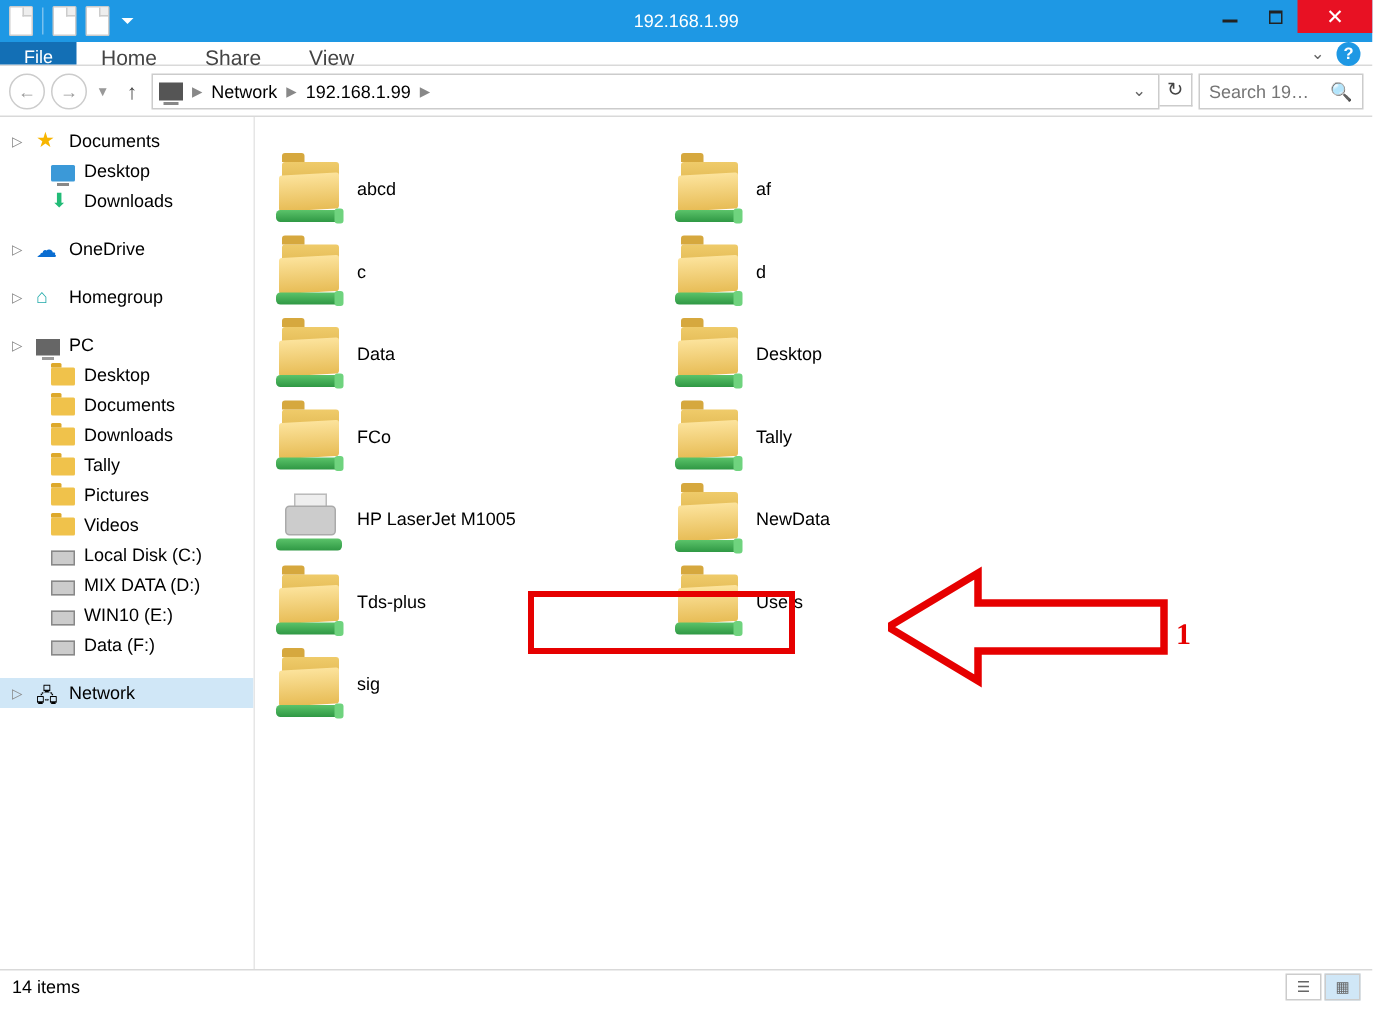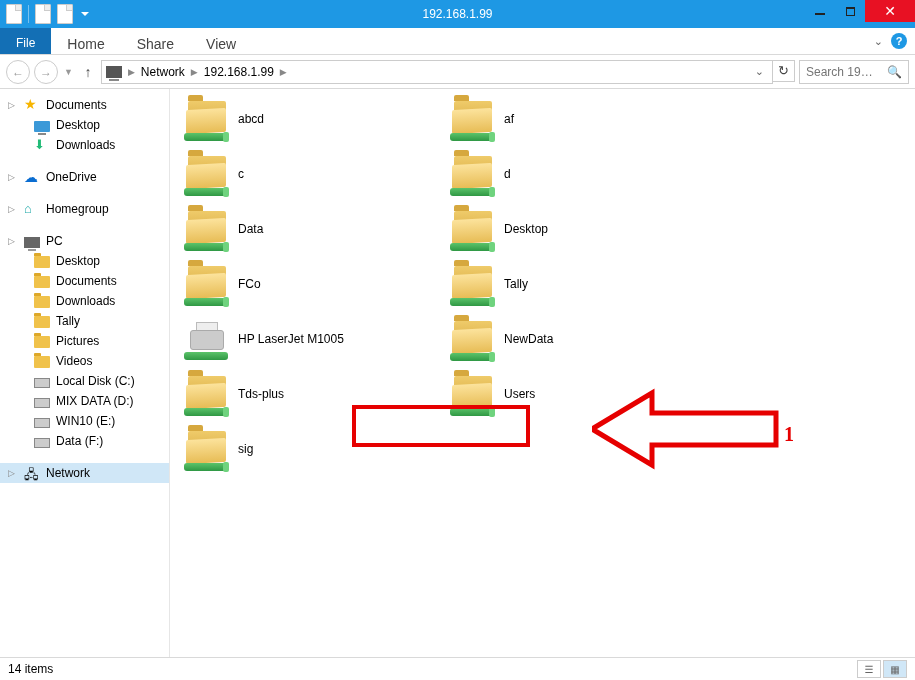--- a/index.html
+++ b/index.html
@@ -14,21 +14,21 @@
   .titlebar .drop { width: 0; height: 0; border-left: 4px solid transparent; border-right: 4px solid transparent; border-top: 4px solid #fff; margin-left: 2px; }
   .titlebar .title-text { position: absolute; left: 50%; transform: translateX(-50%); color: #fff; font-size: 12px; }
   .titlebar .win-controls { margin-left: auto; display: flex; height: 100%; }
   .titlebar .win-btn { width: 30px; height: 22px; display: flex; align-items: center; justify-content: center; color: #fff; }
   .titlebar .win-btn.close { width: 50px; background: #E81123; height: 22px; }
   .titlebar .win-btn.close span { font-size: 14px; color:#fff; }
   .titlebar .win-btn.min span { display:block; width:10px; height:1px; border-top:2px solid #222; margin-top:6px;}
   .titlebar .win-btn.max span { display:block; width:9px; height:9px; border:1px solid #222; border-top:2px solid #222;}
 
   
-  .ribbon { height: 27px; background: #fff; border-bottom: 1px solid #d9d9d9; display: flex; align-items: stretch; position: relative; }
+  .ribbon { height: 16px; background: #fff; border-bottom: 1px solid #d9d9d9; display: flex; align-items: stretch; position: relative; }
   .ribbon .file-tab { background: #136FB5; color: #fff; padding: 4px 16px 0 16px; font-size: 12px; display:flex; align-items:center;}
   .ribbon .tab { padding: 5px 16px 0 16px; font-size: 14px; color: #444; display:flex; align-items:center;}
   .ribbon .right { margin-left: auto; display: flex; align-items: center; gap: 8px; padding-right: 8px; }
   .ribbon .chev { color: #666; font-size: 11px; }
   .ribbon .help { width:16px; height:16px; border-radius:50%; background:#1E98E4; color:#fff; font-size:11px; display:flex; align-items:center; justify-content:center; font-weight:bold;}
 
   
   .navbar { height: 34px; background: #fff; border-bottom: 1px solid #d9d9d9; display: flex; align-items: center; padding: 0 6px; gap: 4px; }
   .nav-btn { width: 24px; height: 24px; border: 1px solid #ccc; border-radius: 50%; display: flex; align-items: center; justify-content: center; color: #999; font-size: 12px; }
   .nav-drop { color:#999; font-size:9px; padding:0 2px;}
@@ -65,21 +65,21 @@
   .ico-home { color:#2aa; font-size:13px;}
   .ico-pc { background:#666; height:11px; margin-top:2px;}
   .ico-pc::after{content:"";position:absolute;bottom:-3px;left:4px;width:8px;height:2px;background:#999;}
   .ico-folder { background:#F0C24B; border-radius:1px; height:12px; margin-top:2px;}
   .ico-folder::before{content:"";position:absolute;top:-3px;left:0;width:7px;height:3px;background:#DDA82A;border-radius:1px 1px 0 0;}
   .ico-disk { background:#ccc; height:10px; margin-top:3px; border:1px solid #888;}
   .ico-net { font-size:13px;}
 
   
   .content { flex: 1; padding: 6px 6px 6px 12px; position: relative; }
-  .items-col { position:absolute; top:2px; width:260px;}
+  .items-col { position:absolute; top:20px; width:260px;}
   .col-a { left: 12px; }
   .col-b { left: 278px; }
   .grid-item { display: flex; align-items: center; gap: 10px; height: 55px; font-size: 12px; padding-left:4px;}
   .share-folder { width: 42px; height: 40px; position: relative; flex-shrink:0;}
   .share-folder .f-back { position:absolute; top:2px; left:2px; width:38px; height:28px; background:linear-gradient(#EFCB6A,#D6A83E); border-radius:2px;}
   .share-folder .f-back::before{content:"";position:absolute;top:-6px;left:0;width:15px;height:6px;background:#D6A83E;border-radius:2px 2px 0 0;}
   .share-folder .f-front{ position:absolute; top:10px; left:0; width:40px; height:24px; background:linear-gradient(#FCE39C,#E7BC55); border-radius:2px; transform:skewY(-3deg);}
   .share-folder .pipe { position:absolute; bottom:-2px; left:-2px; width:44px; height:8px; background:linear-gradient(#5BC36A,#2F9844); border-radius:3px;}
   .share-folder .pipe::after{content:"";position:absolute;right:-1px;top:-1px;width:6px;height:10px;background:#6FD37E;border-radius:2px;}
   .printer-ico { width:42px; height:38px; position:relative; flex-shrink:0;}

